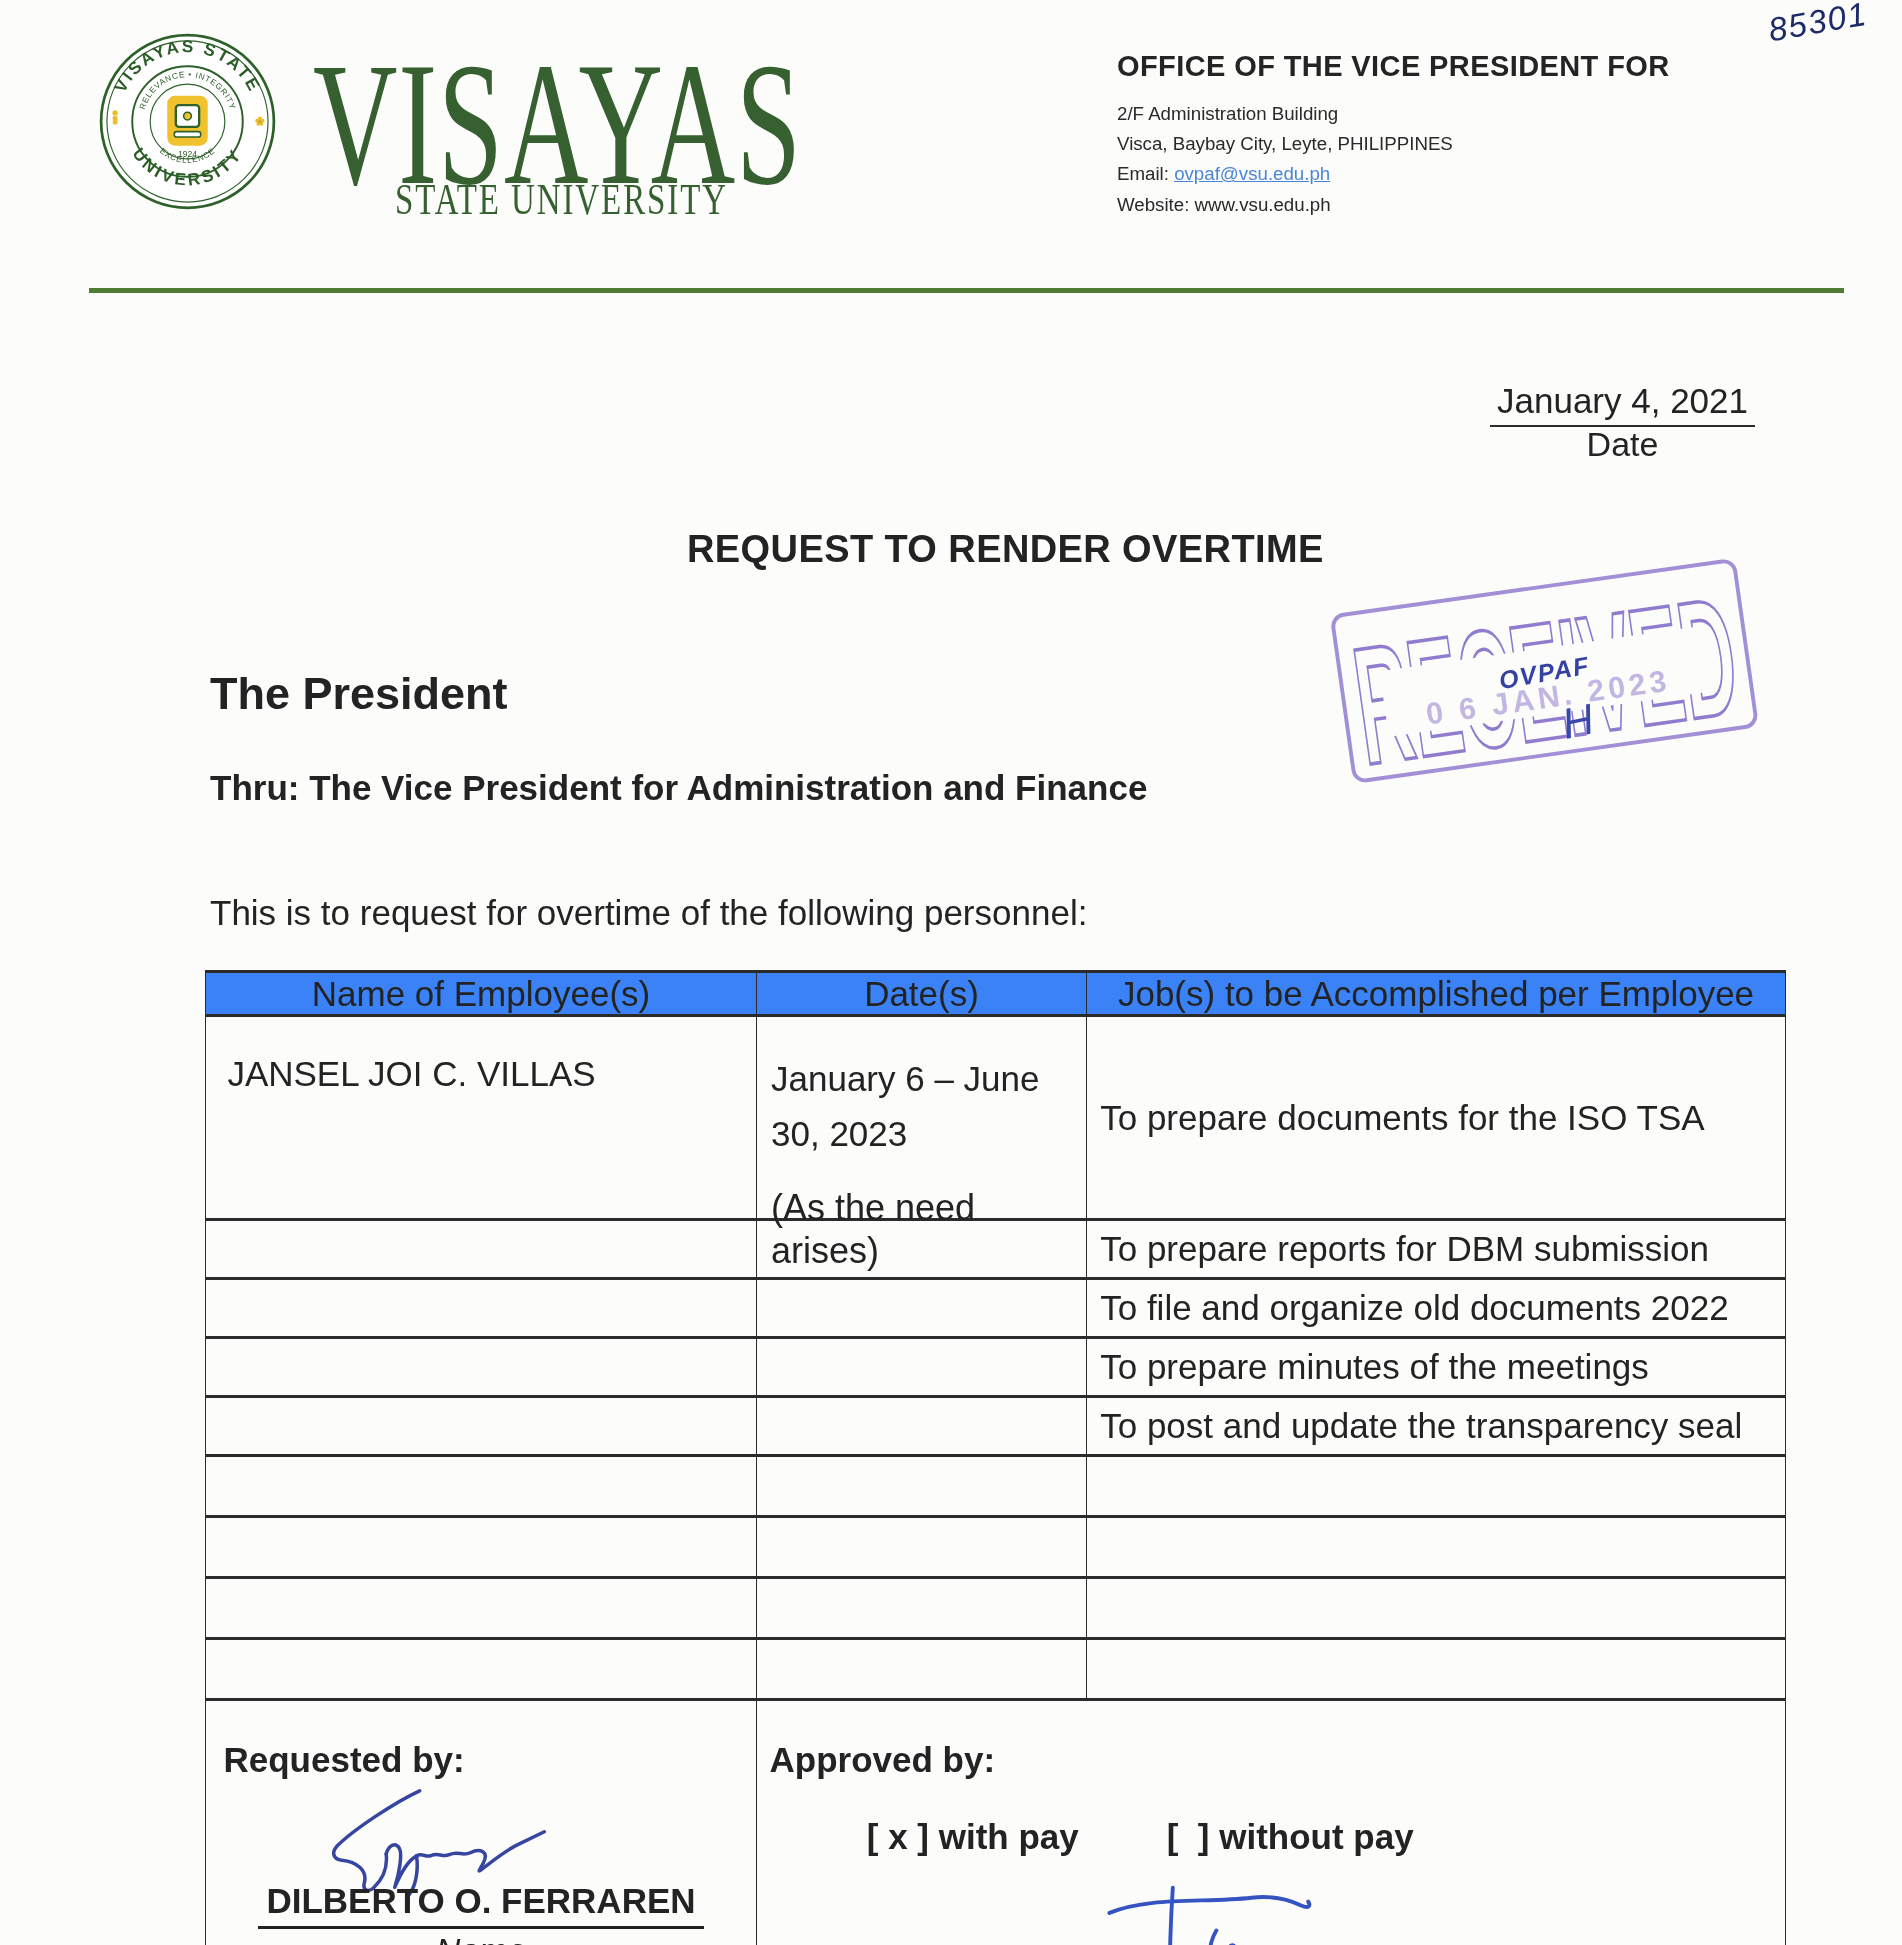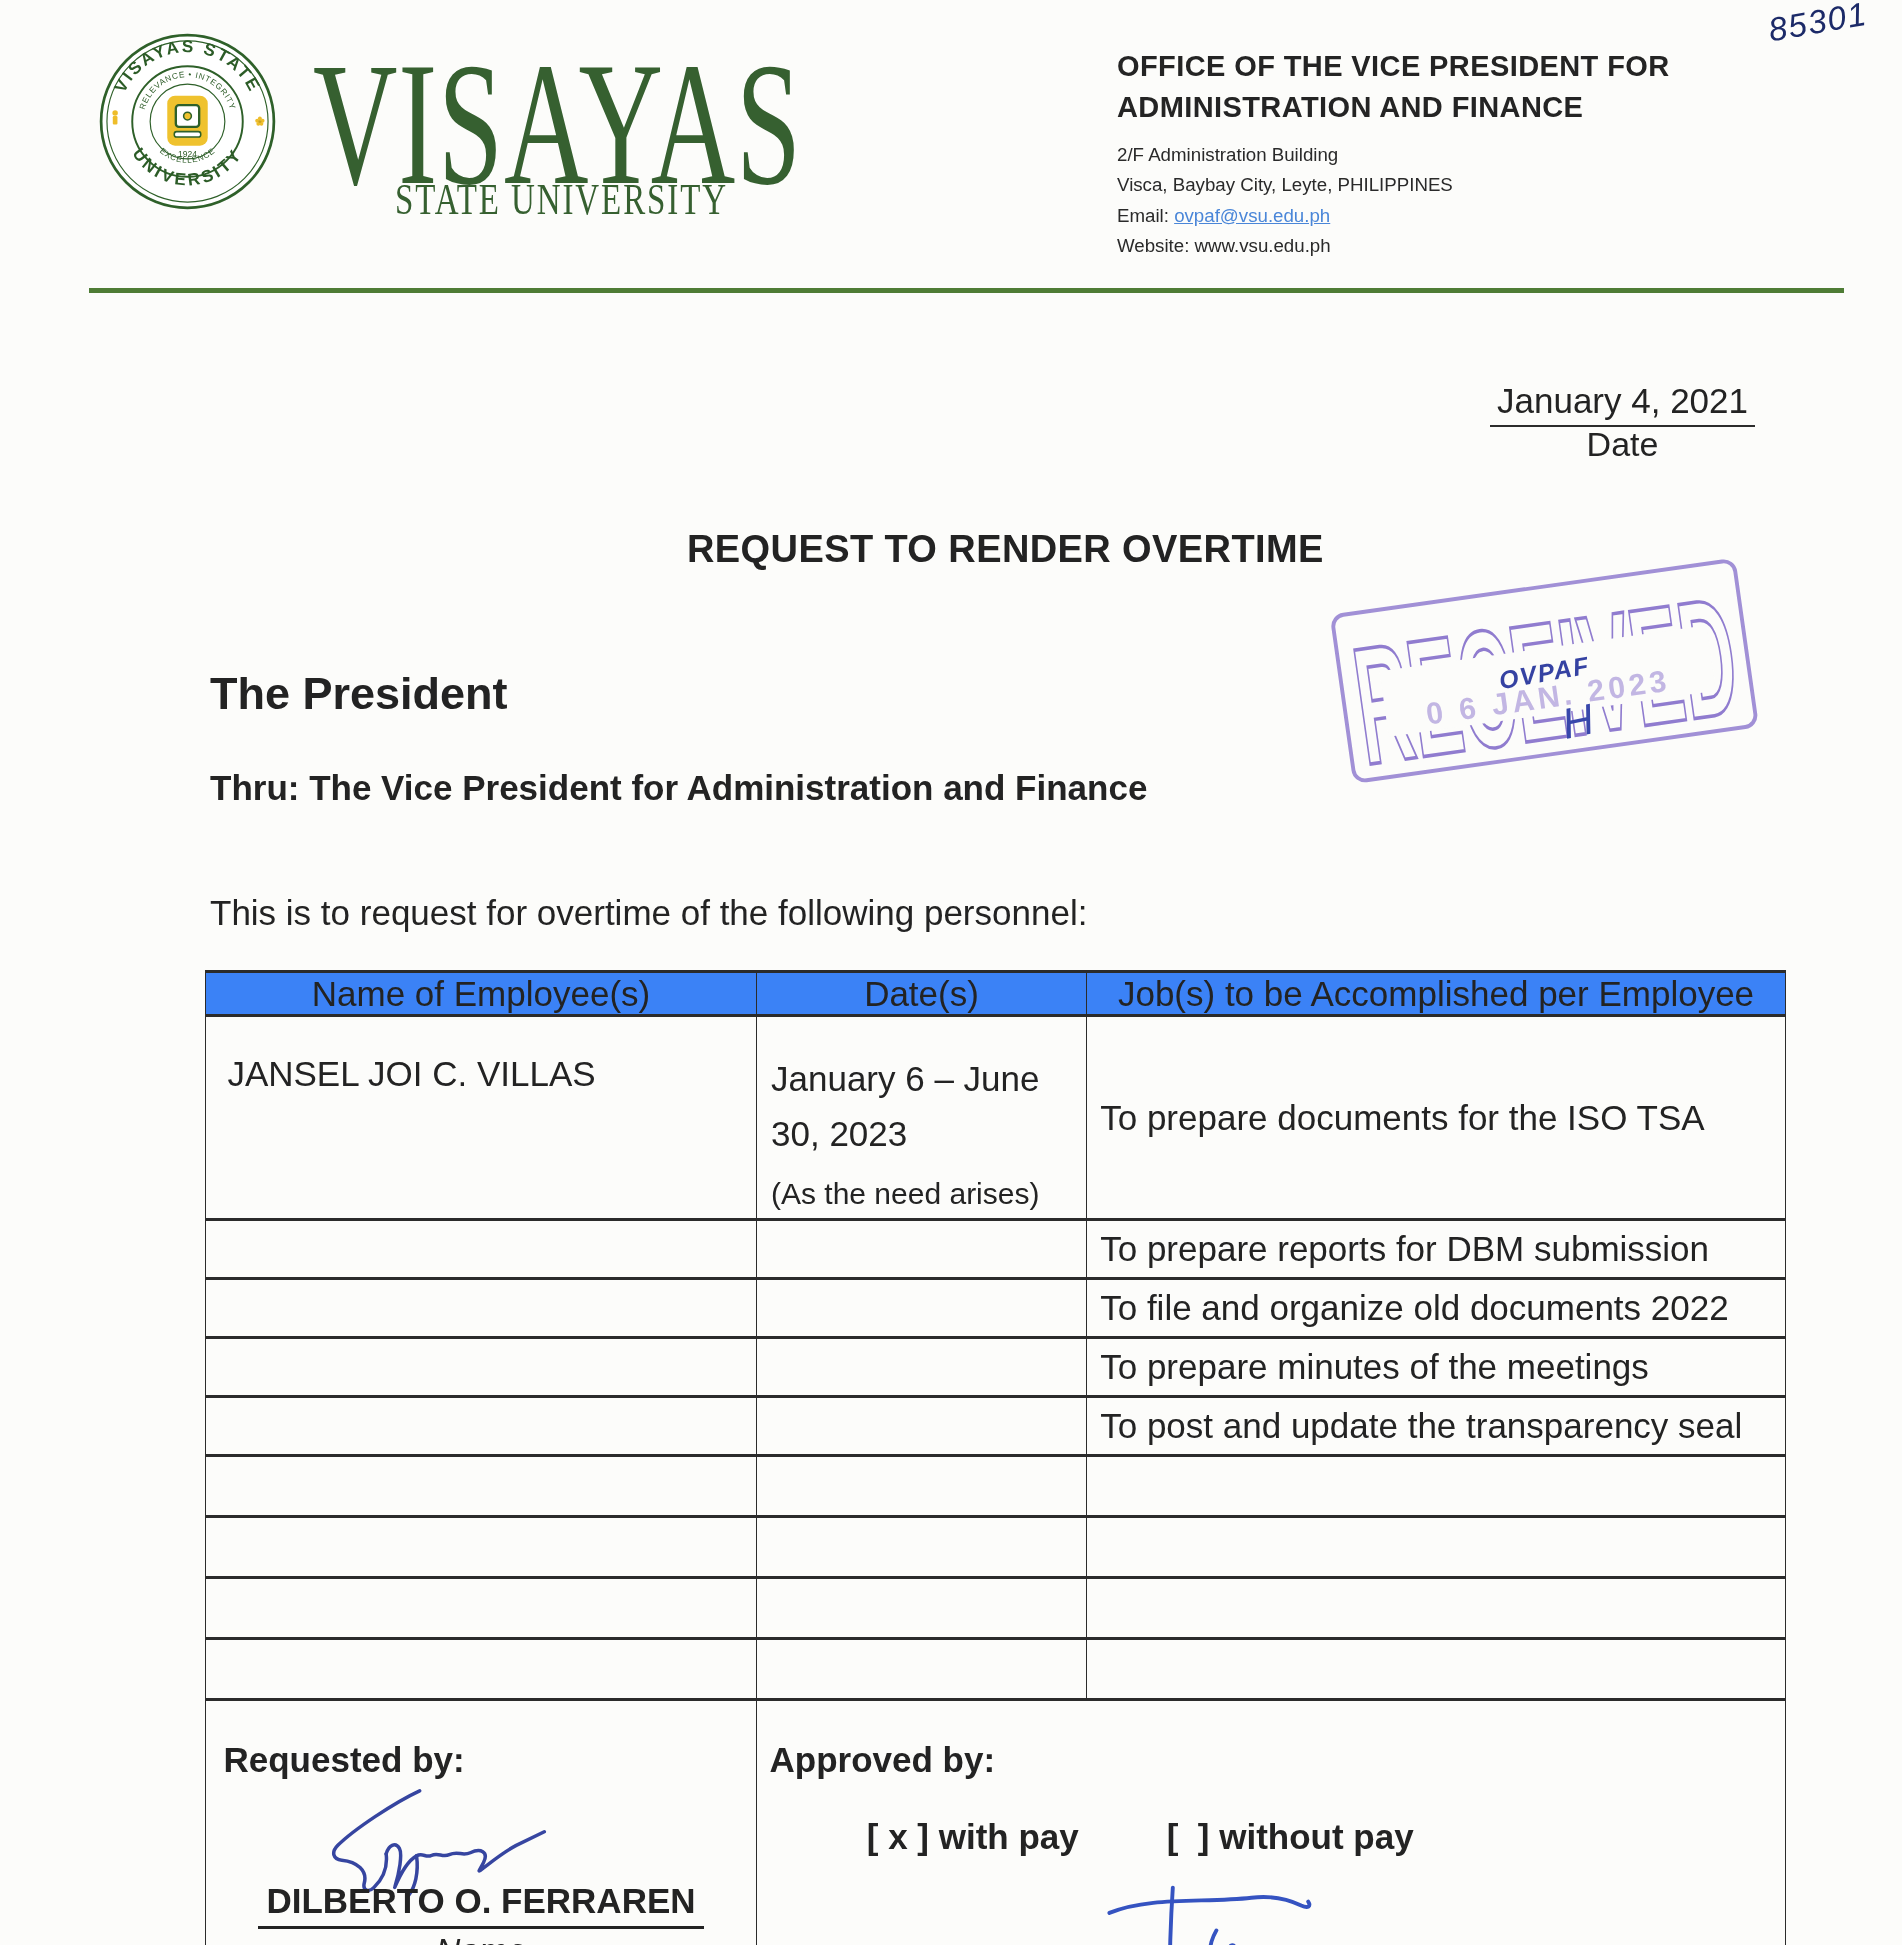--- a/index.html
+++ b/index.html
@@ -56,21 +56,21 @@
   .t-cell{box-sizing:border-box; border-right:1.6px solid #2b2b2b; font-size:35px;}
   .t-cell.last{border-right:none;}
   .c1{width:551px; flex:0 0 auto;}
   .c2{width:330px; flex:0 0 auto;}
   .c3{flex:1 1 auto;}
   .t-head{height:44px; background:#3b82f6;}
   .t-head .t-cell{display:flex; align-items:center; justify-content:center; text-align:center;}
   .r-main{height:204px;}
   .name-cell{padding:37px 7.8px 0 21.4px;}
   .date-cell{padding:34px 3.9px 0 14px; line-height:1.58;}
-  .date-note{font-size:30px; margin-top:14px; line-height:1.2;}
+  .date-note{font-size:36px; margin-top:24px; line-height:1.2;}
   .job-cell{display:flex; align-items:center; padding-left:13.2px; padding-right:1.6px;}
   .r-job{height:59px;}
   .r-empty{height:61px;}
   .r-sign{height:533px;}
   .s-left{width:551px; flex:0 0 auto; position:relative; border-right:1.6px solid #2b2b2b; box-sizing:border-box;}
   .s-right{flex:1 1 auto; position:relative;}
 
   .lab-bold{font-size:35px; font-weight:bold;}
   .sig-name{font-size:35px; font-weight:bold; border-bottom:3.5px solid #232323; display:inline-block; padding:0 8.6px 4.7px;}
   .sig-caption{font-size:34px; font-style:italic;}
@@ -126,21 +126,20 @@
         <circle cx="0" cy="0" r="4" fill="#caa21f"></circle>
     </g>
   </svg>
 
   <div class="abs wordmark">VISAYAS</div>
   <div class="abs wordmark-sub">STATE UNIVERSITY</div>
 
   <div class="abs office-block">
     <div class="office-name">
       <div>OFFICE OF THE VICE PRESIDENT FOR</div>
-      <div>ADMINISTRATION AND FINANCE</div>
     </div>
     <div class="addr">
       <div>2/F Administration Building</div>
       <div>Visca, Baybay City, Leyte, PHILIPPINES</div>
       <div><span>Email: </span><span class="lnk">ovpaf@vsu.edu.ph</span></div>
       <div><span>Website: </span><span>www.vsu.edu.ph</span></div>
     </div>
   </div>
 
   <div class="abs corner-num">85301</div>

